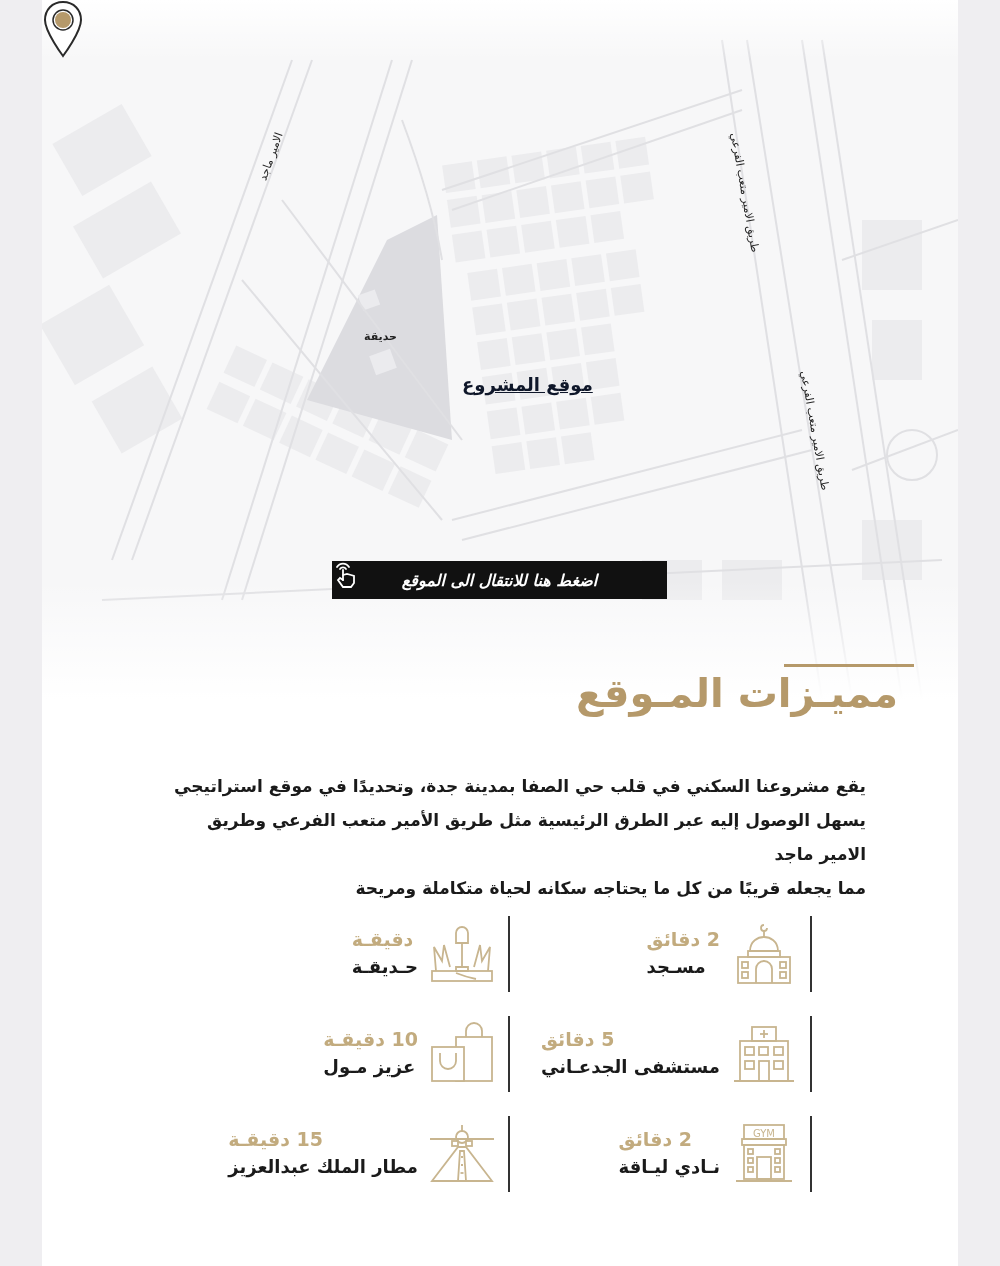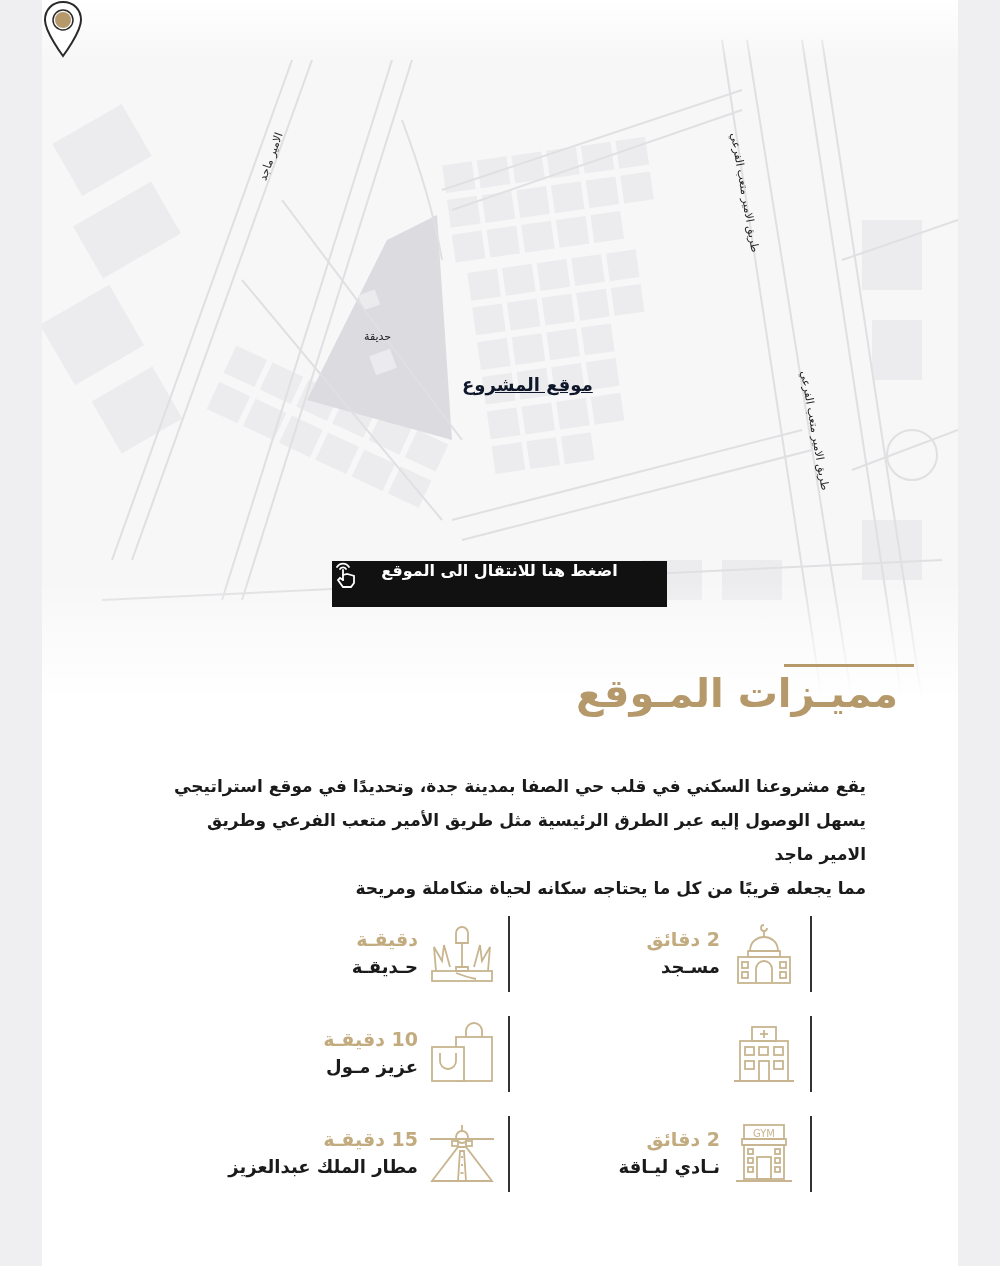--- a/index.html
+++ b/index.html
@@ -32,33 +32,33 @@
   }
   .road-label {
     position: absolute;
     font-size: 11px; color: #222;
     white-space: nowrap;
     direction: rtl;
     transform-origin: center center;
   }
   .park-label {
     position: absolute; left: 322px; top: 330px;
-    font-size: 11px; color: #222; direction: rtl;
+    font-size: 11px; color: #222; direction: rtl; font-weight: bold;
   }
   .project-label {
     position: absolute; left: 420px; top: 374px;
     font-size: 18px; color: #0f172a; direction: rtl; font-weight: bold; text-decoration: underline;
   }
   .pin { position: absolute; left: 468px; top: 404px; }
   .nav-button {
     position: absolute; left: 290px; top: 561px;
-    width: 335px; height: 46px;
+    width: 335px; height: 38px;
     background: #111111;
-    display: flex; justify-content: center; gap: 12px;
-    direction: rtl; cursor: pointer;
+    display: flex; align-items: center; justify-content: center; gap: 12px;
+    direction: rtl; cursor: pointer; font-style: italic;
   }
   .nav-button span.label {
     color: #ffffff; font-size: 16px; font-weight: bold;
   }
   .section-rule {
     position: absolute; left: 742px; top: 664px;
     width: 130px; height: 3px; background: #b5996a;
   }
   .section-title {
     position: absolute; right: 60px; top: 670px;
@@ -74,21 +74,21 @@
     position: absolute; left: 0; top: 910px; width: 916px;
   }
   .feature {
     position: absolute; height: 80px;
     display: flex; align-items: center; direction: rtl;
   }
   .feature .divider {
     width: 2px; height: 76px; background: #333; margin-left: 10px;
   }
   .feature .icon { width: 72px; height: 66px; margin-left: 8px; }
-  .feature .text { display: flex; flex-direction: column; align-items: flex-start; }
+  .feature .text { display: flex; flex-direction: column; align-items: flex-end; }
   .feature .time {
     font-size: 19px; color: #c2ab7e; line-height: 26px; font-weight: bold;
   }
   .feature .name {
     font-size: 18px; color: #1a1a1a; line-height: 30px; font-weight: bold;
   }
 </style>
 </head>
 <body>
 
@@ -287,20 +287,24 @@
           <rect x="12" y="20" width="48" height="40"></rect>
           <rect x="17" y="26" width="9" height="8"></rect>
             <rect x="31" y="26" width="9" height="8"></rect>
             <rect x="46" y="26" width="9" height="8"></rect>
           <rect x="17" y="40" width="9" height="8"></rect>
             <rect x="46" y="40" width="9" height="8"></rect>
           <rect x="31" y="40" width="10" height="20"></rect>
           <line x1="6" y1="60" x2="66" y2="60"></line>
         </g>
       </svg>
+      <div class="text">
+        <span class="time">5 دقائق</span>
+        <span class="name">مستشفى الجدعـاني</span>
+      </div>
     </div>
 
     <div class="feature" style="right:448px; top:104px;">
       <div class="divider"></div>
       <svg class="icon" viewBox="0 0 72 66">
         <g fill="none" stroke="#c8b58f" stroke-width="1.8">
           <rect x="30" y="16" width="36" height="44"></rect>
           <path d="M40 16 L40 10 A8 8 0 0 1 56 10 L56 16"></path>
           <rect x="6" y="26" width="32" height="34" fill="#ffffff"></rect>
           <path d="M14 32 L14 40 A8 8 0 0 0 30 40 L30 32"></path>

